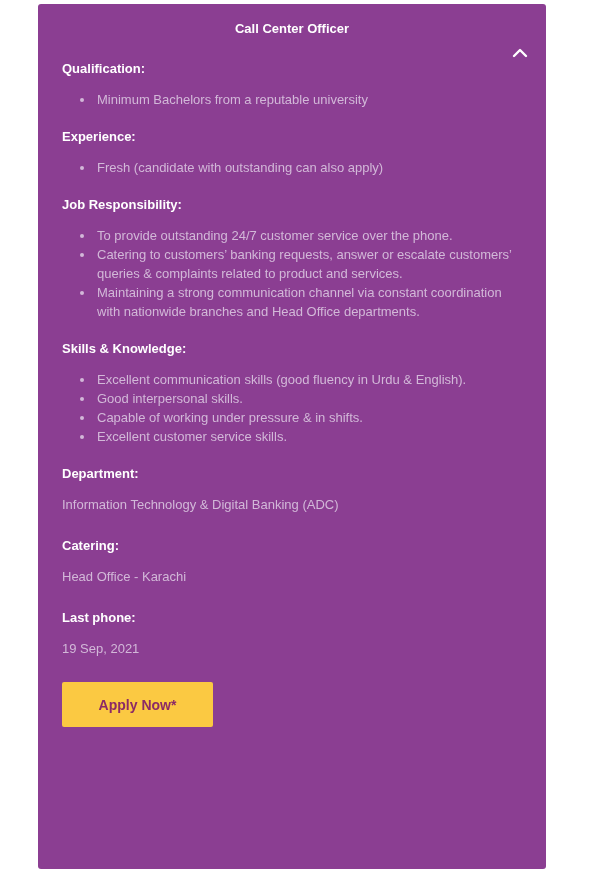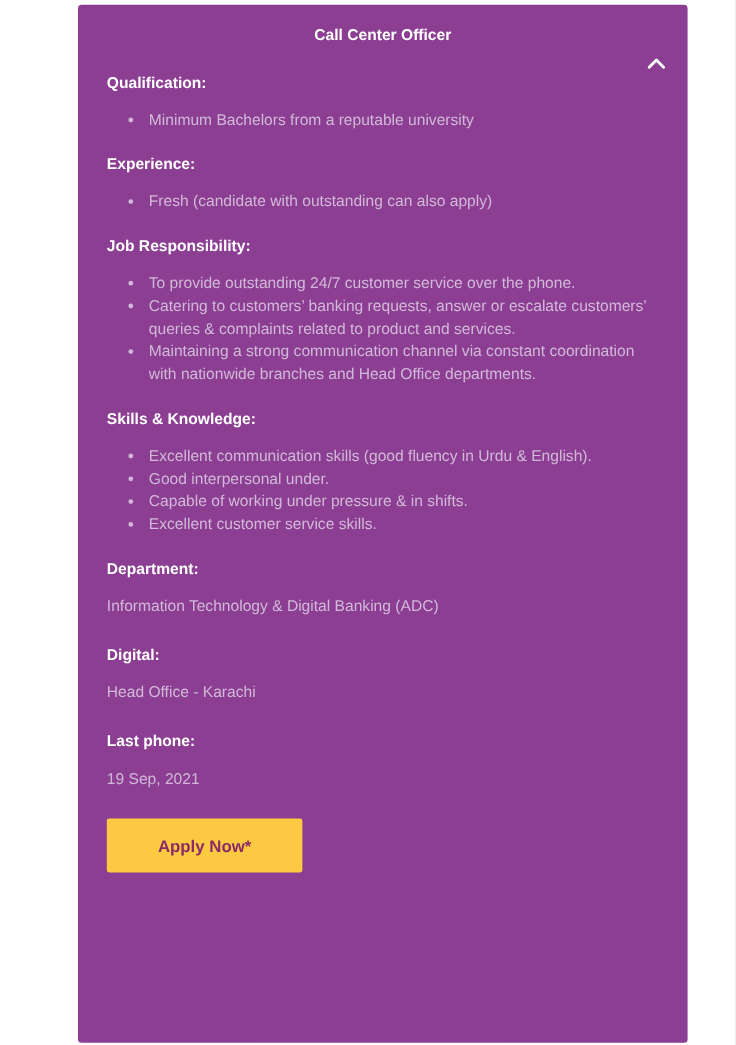--- a/index.html
+++ b/index.html
@@ -11,21 +11,21 @@
   }
   .page {
     width: 613px;
     height: 871px;
     background: #ffffff;
     overflow: hidden;
   }
   .card {
     position: relative;
     box-sizing: border-box;
-    margin: 4px 40px 0 65px;
+    margin: 4px 40px 0 38px;
     width: 508px;
     min-height: 865px;
     background: #8B3E92;
     border-radius: 3px;
     padding: 17px 24px 40px 24px;
   }
   .card-title {
     color: #ffffff;
     font-size: 13px;
     font-weight: bold;
@@ -67,21 +67,21 @@
   }
   .section-text {
     color: #D2B8D8;
     font-size: 13px;
     line-height: 15px;
     margin: 0 0 26px 0;
   }
   .apply-btn {
     display: block;
     margin: 8px 0 0 0;
-    width: 163px;
+    width: 151px;
     height: 45px;
     background: #FBC942;
     color: #8C2A66;
     font-family: "Liberation Sans", sans-serif;
     font-size: 14px;
     font-weight: bold;
     border: none;
     border-radius: 2px;
     cursor: pointer;
   }
@@ -130,33 +130,33 @@
         <li>To provide outstanding 24/7 customer service over the phone.</li>
         <li>Catering to customers’ banking requests, answer or escalate customers’ queries &amp; complaints related to product and services.</li>
         <li>Maintaining a strong communication channel via constant coordination with nationwide branches and Head Office departments.</li>
       </ul>
     </div>
 
     <div class="section">
       <h3>Skills &amp; Knowledge:</h3>
       <ul class="bullets">
         <li>Excellent communication skills (good fluency in Urdu &amp; English).</li>
-        <li>Good interpersonal under.</li>
+        <li>Good interpersonal skills.</li>
         <li>Capable of working under pressure &amp; in shifts.</li>
         <li>Excellent customer service skills.</li>
       </ul>
     </div>
 
     <div class="section plain">
       <h3>Department:</h3>
       <p class="section-text">Information Technology &amp; Digital Banking (ADC)</p>
     </div>
 
     <div class="section plain">
-      <h3>Digital:</h3>
+      <h3>Catering:</h3>
       <p class="section-text">Head Office - Karachi</p>
     </div>
 
     <div class="section plain">
       <h3>Last phone:</h3>
       <p class="section-text">19 Sep, 2021</p>
     </div>
 
     <button class="apply-btn">Apply Now*</button>
 

